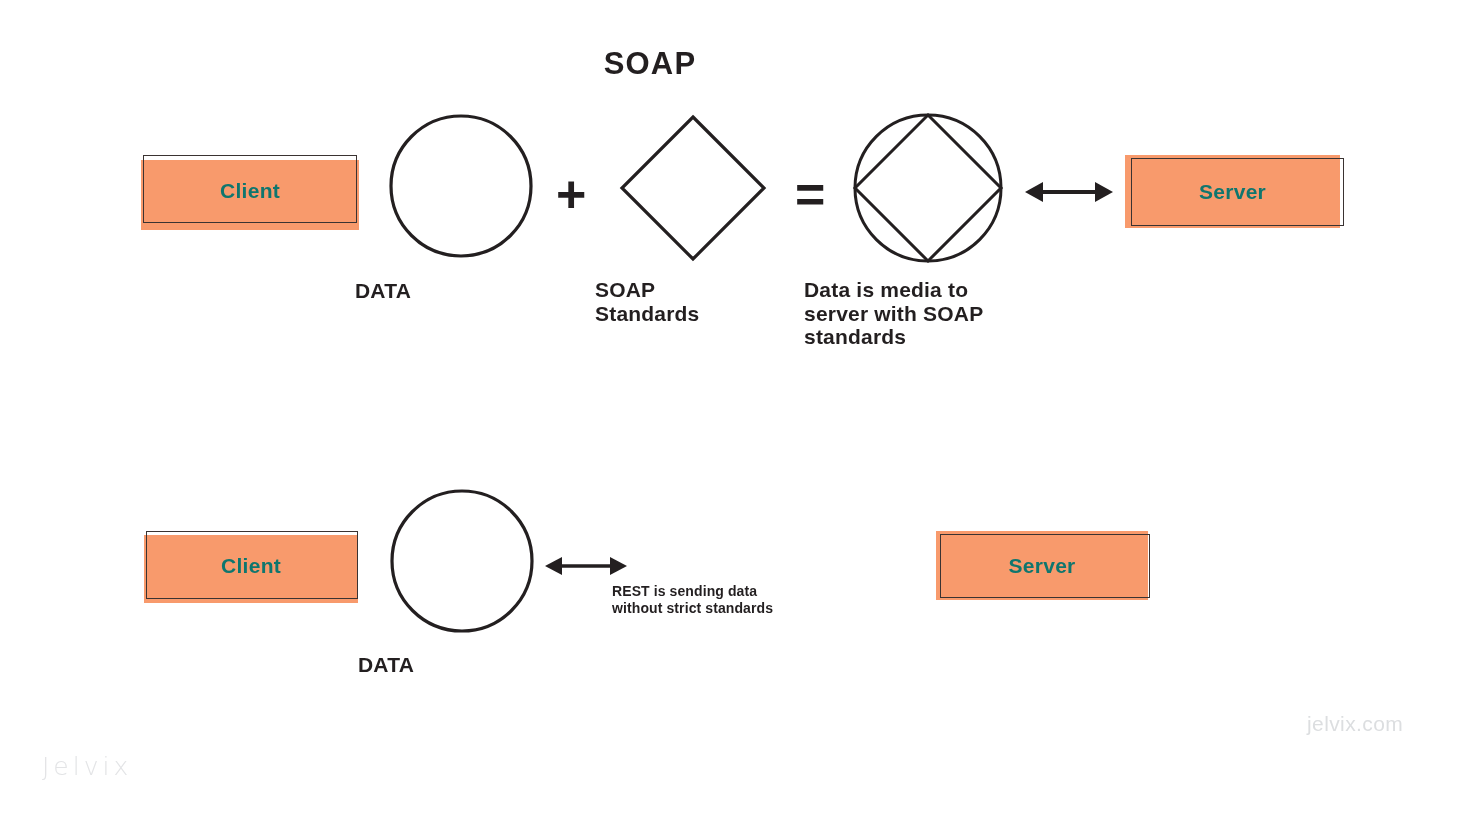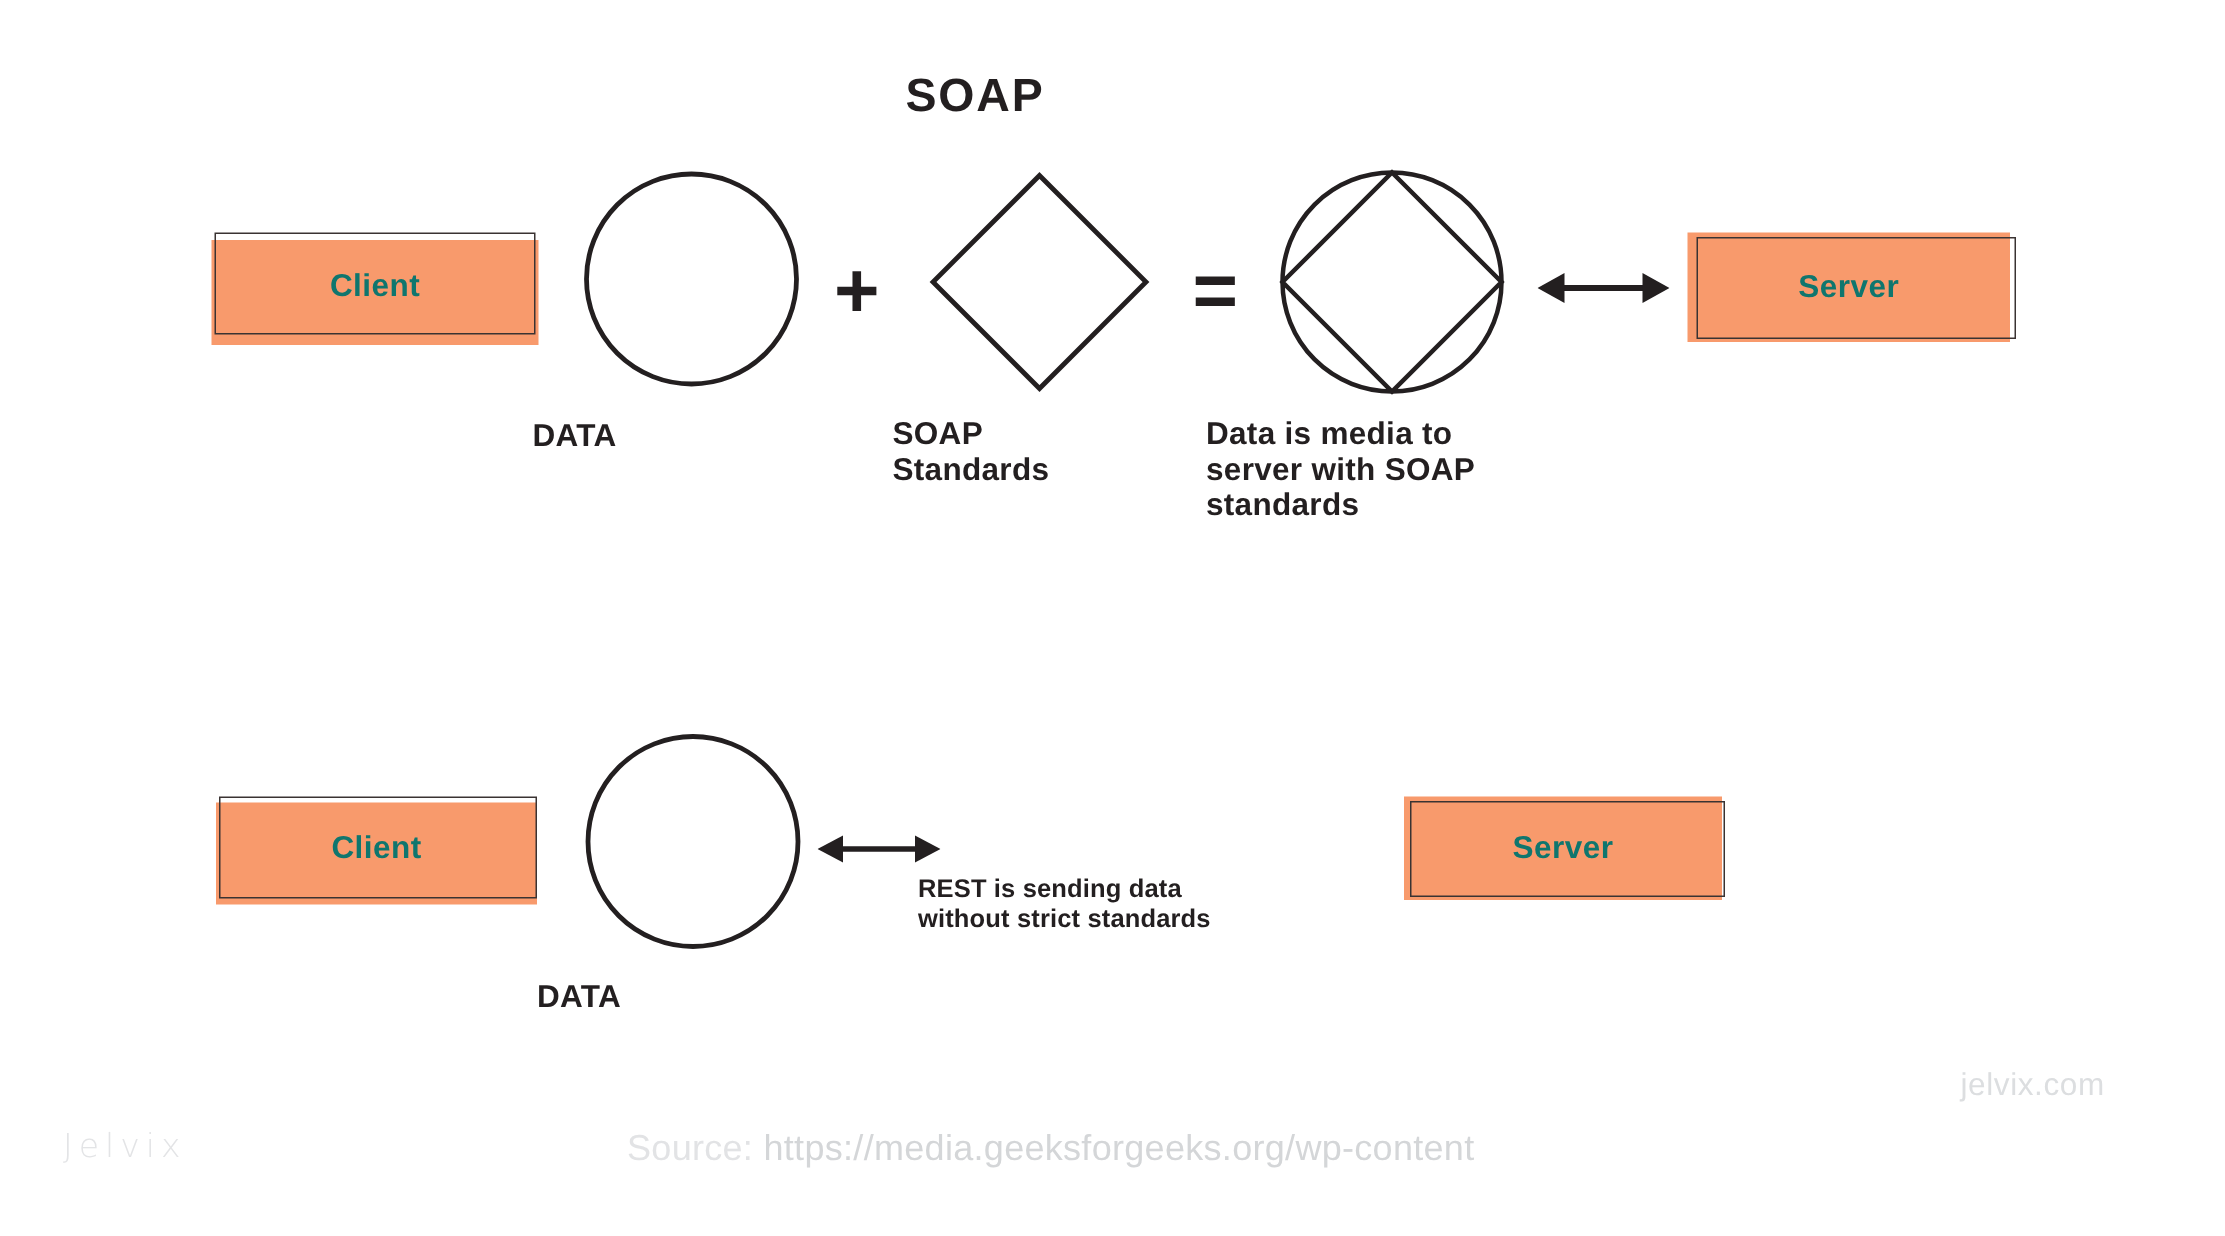--- a/index.html
+++ b/index.html
@@ -123,21 +123,21 @@
   }
   #soap-data-caption   { left: 355px; top: 279px; width: 200px; }
   #soap-std-caption    { left: 595px; top: 278px; width: 205px; }
   #soap-result-caption { left: 804px; top: 278px; width: 258px; }
   #rest-data-caption   { left: 358px; top: 653px; width: 200px; }
   #rest-desc {
     position: absolute;
     left: 612px;
     top: 583px;
     width: 330px;
-    font-size: 17px;
+    font-size: 14px;
     font-weight: 700;
     color: #231f20;
     text-align: left;
     line-height: 1.2;
     letter-spacing: 0.1px;
     white-space: pre-line;
   }
 
   
   .footer-text {
@@ -157,21 +157,21 @@
     left: 1307px;
     top: 712px;
     font-size: 21px;
     color: #dcdee0;
     letter-spacing: 0.4px;
   }
   #brand-logo {
     position: absolute;
     left: 42px;
     top: 752px;
-    font-size: 22px;
+    font-size: 25px;
     color: #e3e4e6;
     font-family: "DejaVu Sans", sans-serif;
     font-weight: 300;
     letter-spacing: 4px;
   }
 </style>
 </head>
 <body>
 
 <div class="canvas">
@@ -242,20 +242,16 @@
     <div class="outline"></div>
     <div class="box-label">Server</div>
   </div>
 
   <div class="caption" id="rest-data-caption">DATA</div>
   <div id="rest-desc">REST is sending data
 without strict standards</div>
 
   <div id="brand-logo">Jelvix</div>
 
-  <div class="footer-text" id="source-note">
-    <span class="src-label">Source:</span>
-    <span class="src-url">https://media.geeksforgeeks.org/wp-content</span>
-  </div>
 
   <div class="footer-text" id="site-url">jelvix.com</div>
 
 </div>
 
 </body></html>

